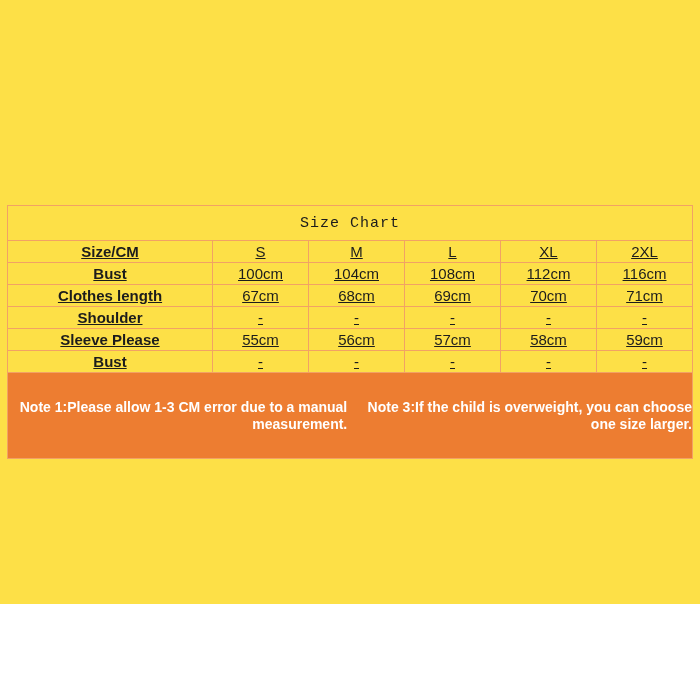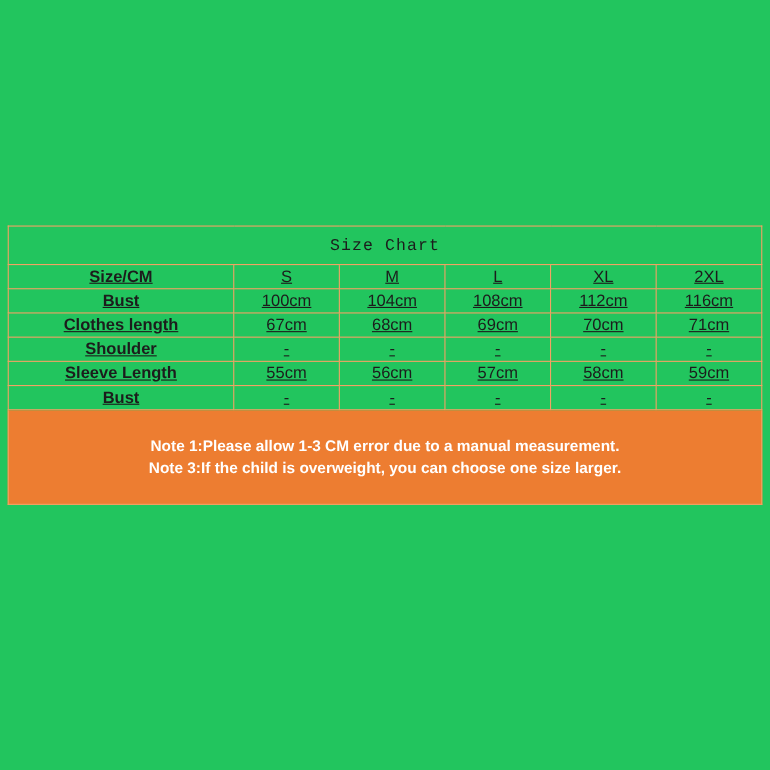--- a/index.html
+++ b/index.html
@@ -7,22 +7,22 @@
     padding: 0;
     width: 700px;
     height: 700px;
     background: #ffffff;
     font-family: "Liberation Sans", sans-serif;
     overflow: hidden;
   }
   .canvas {
     position: relative;
     width: 700px;
-    height: 700px;
-    background: #22c55e;
+    height: 604px;
+    background: #fde047;
   }
   .sheet {
     position: absolute;
     left: 7px;
     top: 205px;
     width: 686px;
   }
   table.size-chart {
     border-collapse: collapse;
     width: 100%;
@@ -52,21 +52,20 @@
     font-size: 15px;
   }
   td.size-cell { font-weight: normal; }
   td.value-cell { font-weight: normal; margin-left: 36px; }
   .notes {
     box-sizing: border-box;
     border: 1px solid var(--border-color, #F2A264);
     border-top: none;
     height: 86px;
     display: flex;
-    flex-direction: column;
     justify-content: center;
     align-items: center;
     gap: 3px;
     text-align: right;
   }
   .note-line {
     color: #ffffff;
     font-weight: bold;
     font-size: 14px;
     line-height: 17px;
@@ -117,21 +116,21 @@
           </tr>
           <tr class="grid-row">
             <td class="label-cell">Shoulder</td>
             <td class="value-cell">-</td>
             <td class="value-cell">-</td>
             <td class="value-cell">-</td>
             <td class="value-cell">-</td>
             <td class="value-cell">-</td>
           </tr>
           <tr class="grid-row">
-            <td class="label-cell">Sleeve Length</td>
+            <td class="label-cell">Sleeve Please</td>
             <td class="value-cell">55cm</td>
             <td class="value-cell">56cm</td>
             <td class="value-cell">57cm</td>
             <td class="value-cell">58cm</td>
             <td class="value-cell">59cm</td>
           </tr>
           <tr class="grid-row">
             <td class="label-cell">Bust</td>
             <td class="value-cell">-</td>
             <td class="value-cell">-</td>

